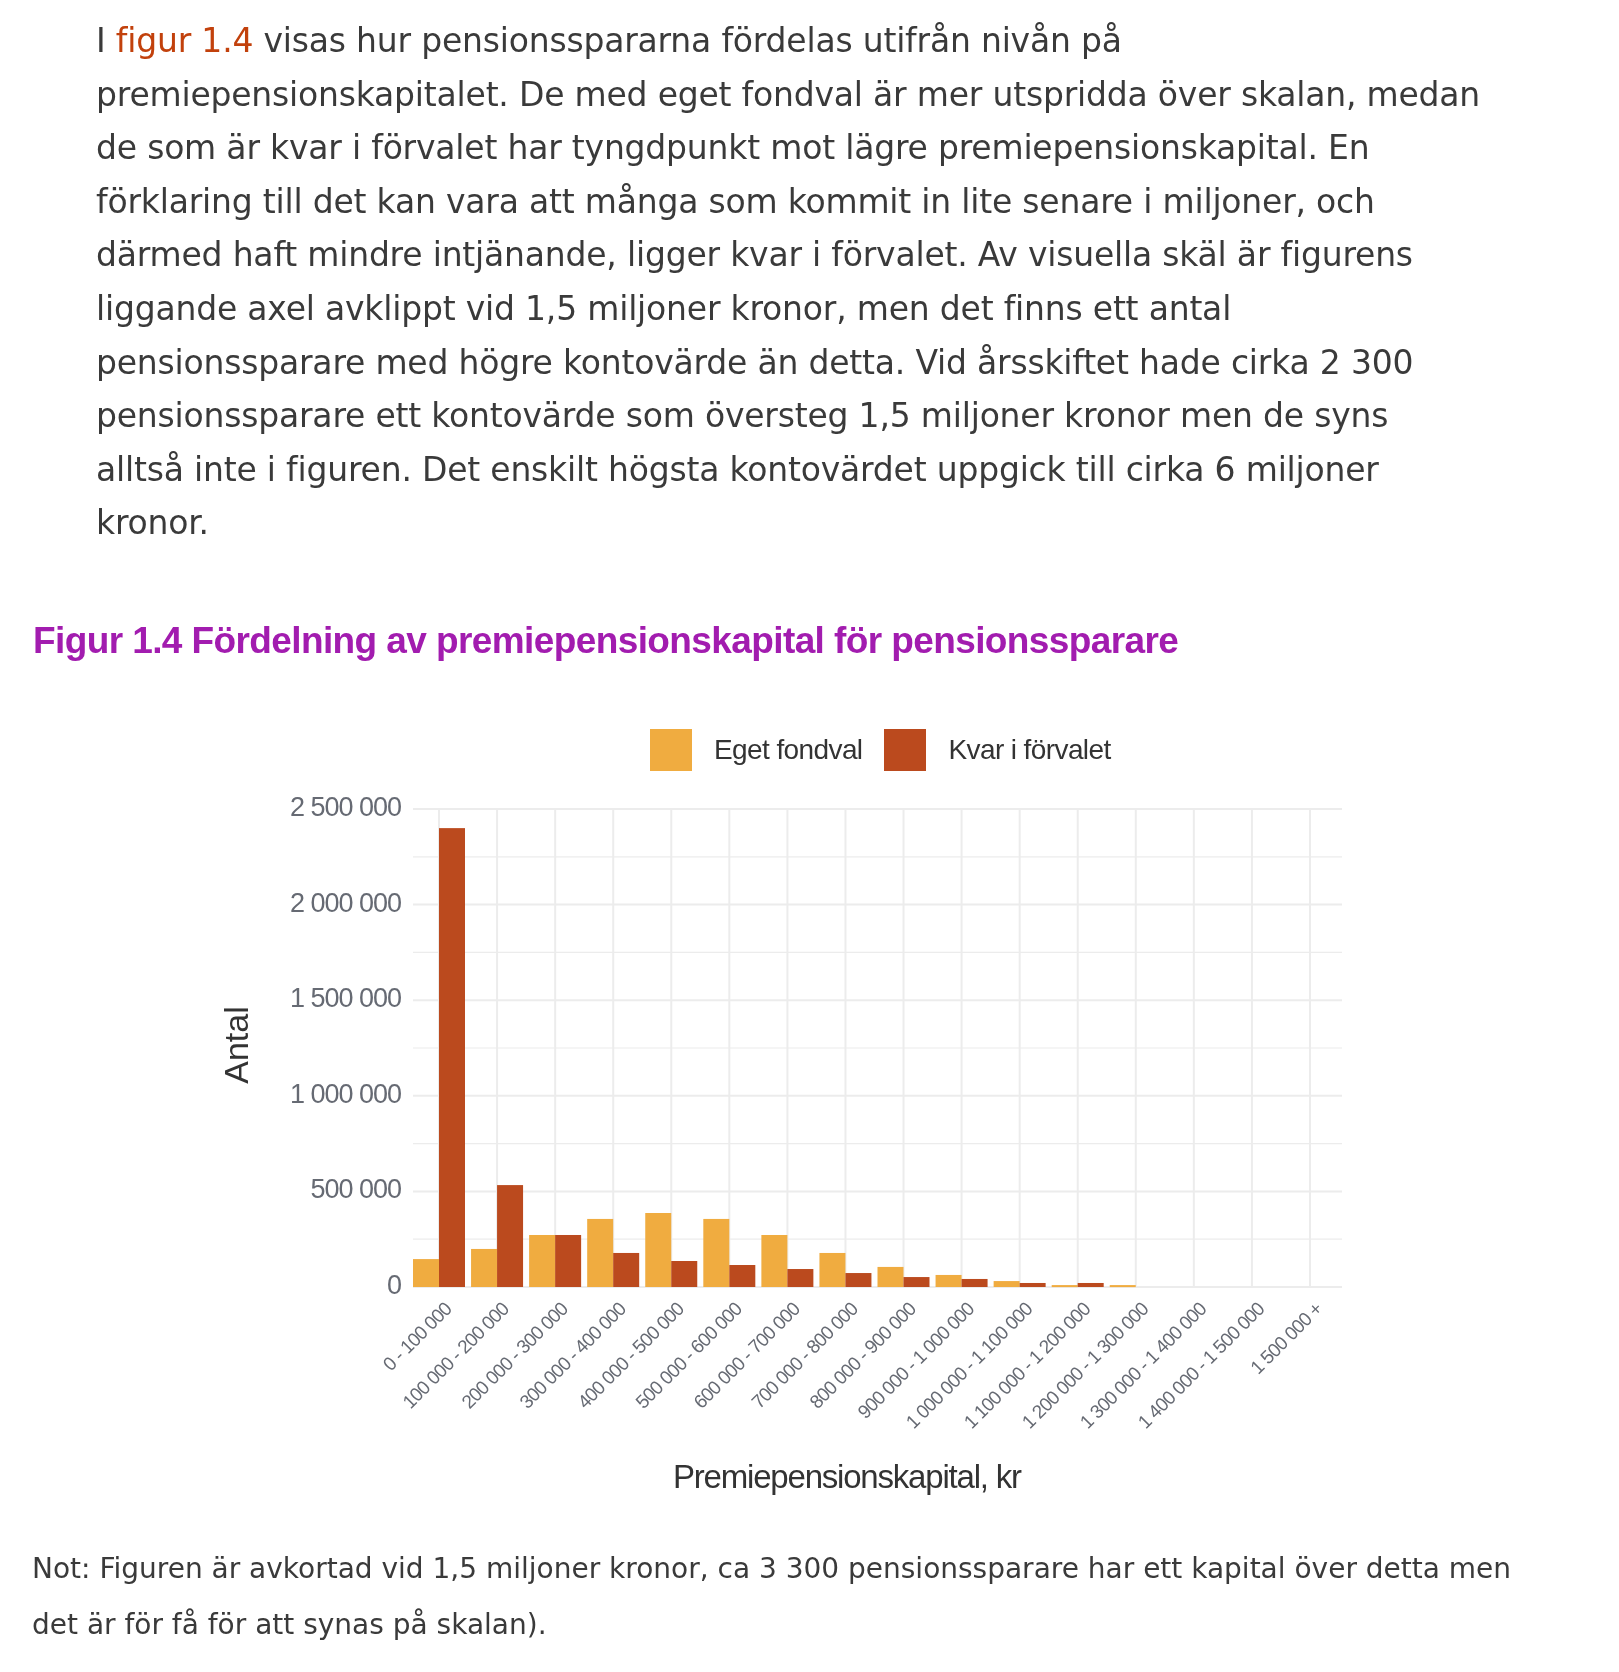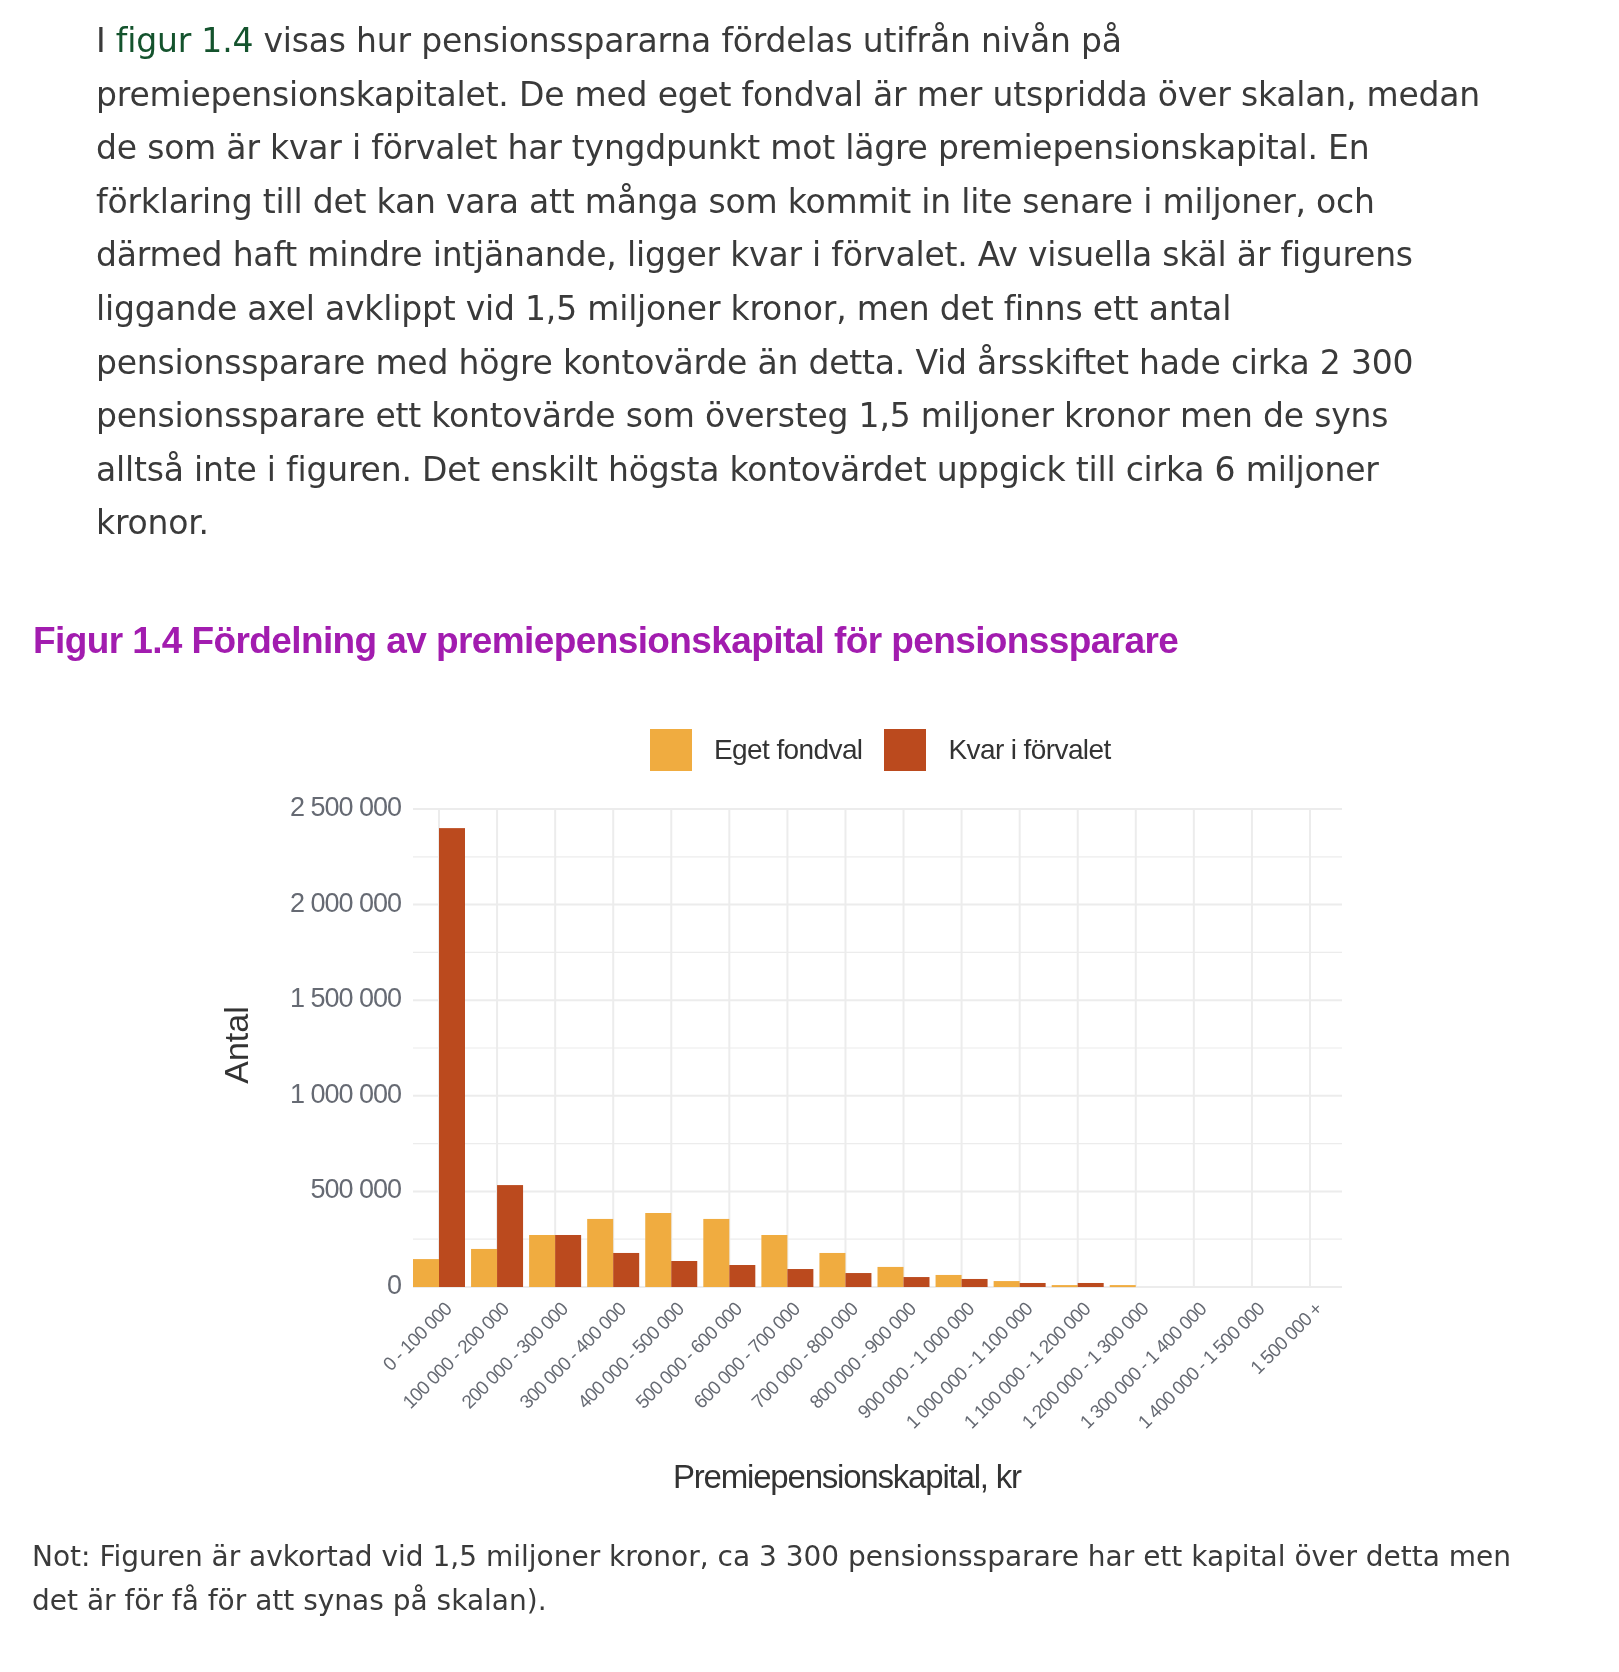--- a/index.html
+++ b/index.html
@@ -1,41 +1,41 @@
 <!DOCTYPE html>
 <html><head>
 <meta charset="utf-8">
 <style>
   html, body { margin: 0; padding: 0; background: #ffffff; }
   body { width: 1619px; height: 1672px; position: relative; overflow: hidden;
          font-family: "DejaVu Sans", "Liberation Sans", sans-serif; color: #333333; }
   .para { position: absolute; left: 96px; top: 14px; width: 1430px;
           font-size: 33px; line-height: 53.6px; color: #3a3a3a; letter-spacing: -0.2px; }
   .para .line { display: block; white-space: nowrap; }
-  .para a { color: #14532d; text-decoration: none; }
+  .para a { color: #c2410c; text-decoration: none; }
   .fig-title { position: absolute; left: 33px; top: 620px; font-size: 37px; font-weight: bold;
                color: #a21caf; white-space: nowrap; letter-spacing: -0.6px;
                font-family: "Liberation Sans", sans-serif; }
   .legend { position: absolute; top: 728px; left: 650px; display: flex; align-items: center; height: 44px; justify-content: flex-end; }
   .legend-item { display: flex; align-items: center; margin-right: 22px; }
   .swatch { width: 42px; height: 42px; margin-right: 22px; }
   .legend-label { font-size: 28px; color: #333; font-family: "Liberation Sans", sans-serif; letter-spacing: -0.6px; }
   .chart { position: absolute; left: 0; top: 0; width: 1619px; height: 1672px; }
   .ytick { position: absolute; right: 1218px; font-size: 27px; color: #666a73;
            text-align: right; white-space: nowrap; font-family: "Liberation Sans", sans-serif; letter-spacing: -1px; }
   .ylabel { position: absolute; left: 236px; top: 1045px; transform: translate(-50%, -50%) rotate(-90deg);
             font-size: 34px; color: #333; font-family: "Liberation Sans", sans-serif; white-space: nowrap; }
   .xtick { position: absolute; font-size: 19px; color: #666a73; white-space: nowrap;
            transform-origin: right center; transform: rotate(-45deg);
            font-family: "Liberation Sans", sans-serif; letter-spacing: -0.8px; text-align: right; }
   .xlabel { position: absolute; left: 673px; top: 1458px; font-size: 33px; color: #333;
             font-family: "Liberation Sans", sans-serif; white-space: nowrap; letter-spacing: -1.2px; }
   .note { position: absolute; left: 32px; top: 1535px; width: 1560px; font-size: 28px;
           line-height: 44px; color: #3a3a3a; }
-  .note .line { display: block; white-space: nowrap; }
+  .note .line { display: block; white-space: nowrap; margin-top: 12px; }
 </style>
 </head>
 <body>
 
 <div class="para" id="para">
     <span class="line"><span>I </span><a href="#">figur 1.4</a><span> visas hur pensionsspararna fördelas utifrån nivån på</span></span>
     <span class="line">premiepensionskapitalet. De med eget fondval är mer utspridda över skalan, medan</span>
     <span class="line">de som är kvar i förvalet har tyngdpunkt mot lägre premiepensionskapital. En</span>
     <span class="line">förklaring till det kan vara att många som kommit in lite senare i miljoner, och</span>
     <span class="line">därmed haft mindre intjänande, ligger kvar i förvalet. Av visuella skäl är figurens</span>

